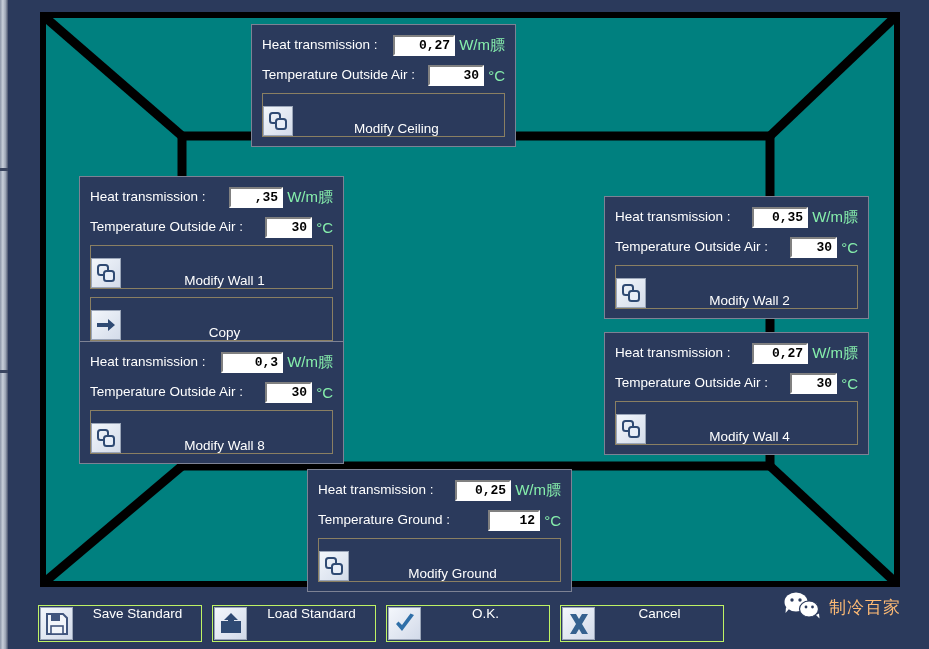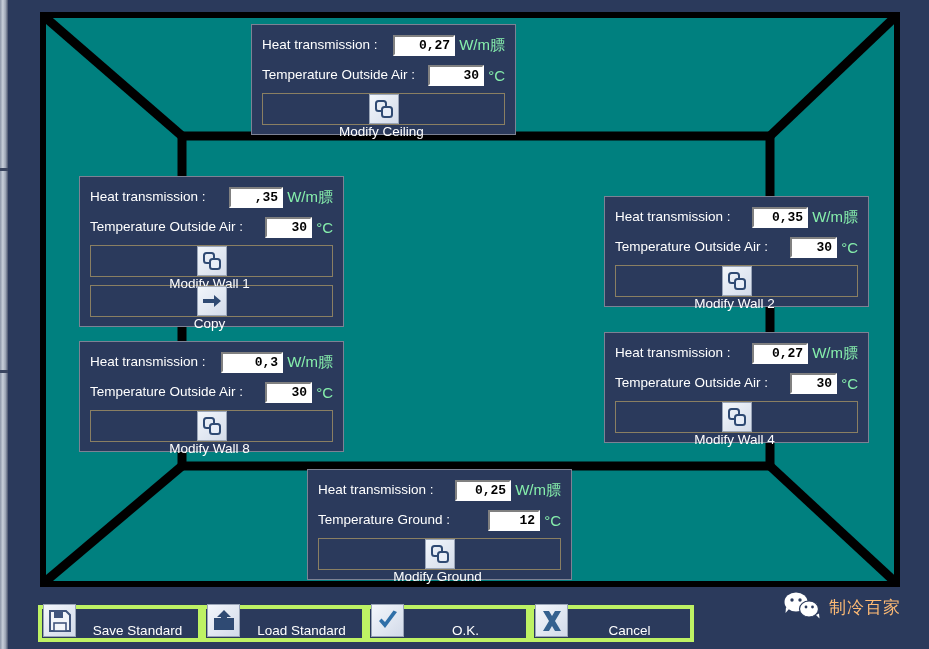--- a/index.html
+++ b/index.html
@@ -46,43 +46,42 @@
     border: 2px solid; border-color: #808080 #ffffff #ffffff #808080;
     height: 21px; line-height: 17px;
     font-size: 13px; font-weight: bold;
     text-align: right; padding: 0 3px 0 6px;
     font-family: Liberation Mono, monospace;
   }
   .unit {
     color: #86efac; font-size: 15px; margin-left: 4px; white-space: nowrap;
   }
   .mod-btn {
-    display: flex; align-items: center;
+    display: flex; align-items: flex-end;
     border: 1px solid #8a7f62;
-    height: 32px; margin-top: 2px;
+    height: 44px; margin-top: 2px;
     background: transparent;
-    flex-direction: column;
   }
   .mod-btn + .mod-btn { margin-top: 8px; }
   .btn-icon {
     width: 30px; height: 30px; flex: 0 0 30px;
     background: linear-gradient(135deg, #f2f6fb 0%, #d4dcea 100%);
     border: 1px solid #9aa5b8;
     display: flex; align-items: center; justify-content: center;
   }
   .btn-text {
     flex: 1 1 auto; text-align: center; color: #ffffff; font-size: 13.5px;
     padding-right: 4px;
   }
 
   
   .toolbar { position: absolute; left: 38px; top: 605px; display: flex; }
   .tb-btn {
-    display: flex; align-items: flex-end;
-    height: 37px; border: 4px solid #bef264; 
+    display: flex; align-items: flex-start;
+    height: 37px; border: 1px solid #bef264; margin-right: 10px;
     background: transparent;
   }
   .tb-icon {
     width: 33px; height: 33px; flex: 0 0 33px; margin: 1px;
     background: linear-gradient(135deg, #f4f7fc 0%, #d2dae9 100%);
     border: 1px solid #9aa5b8;
     display: flex; align-items: center; justify-content: center;
   }
   .tb-text {
     flex: 1 1 auto; text-align: center; color: #ffffff; font-size: 13.5px;

